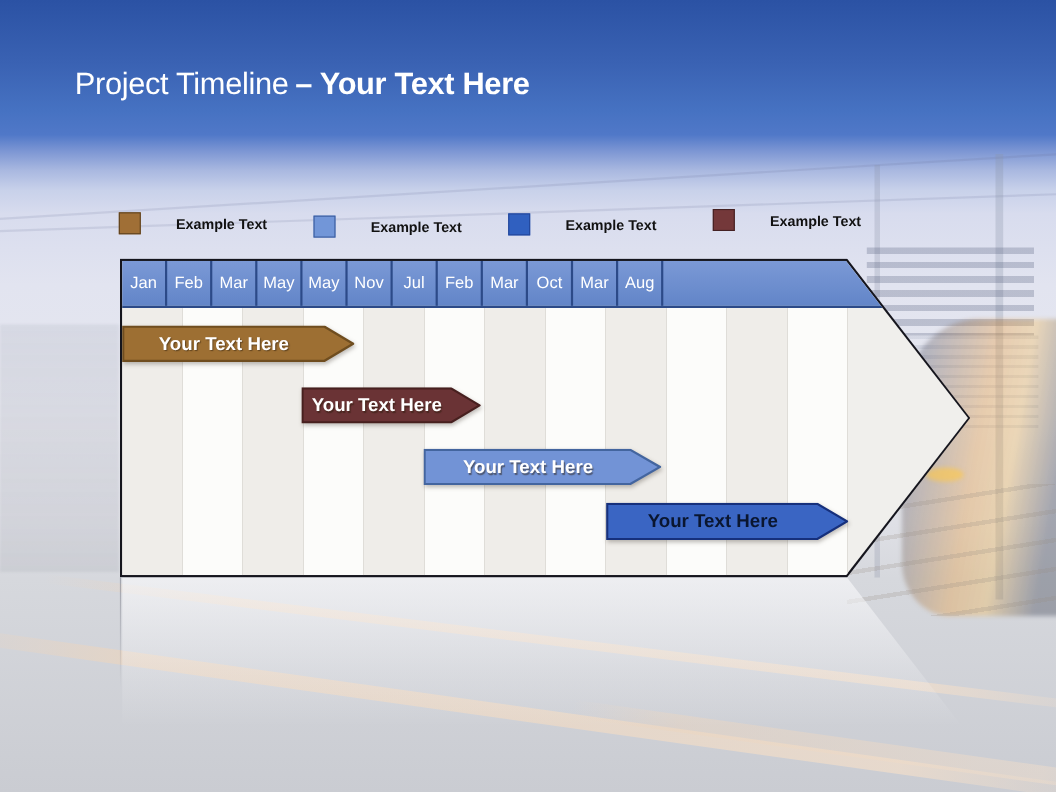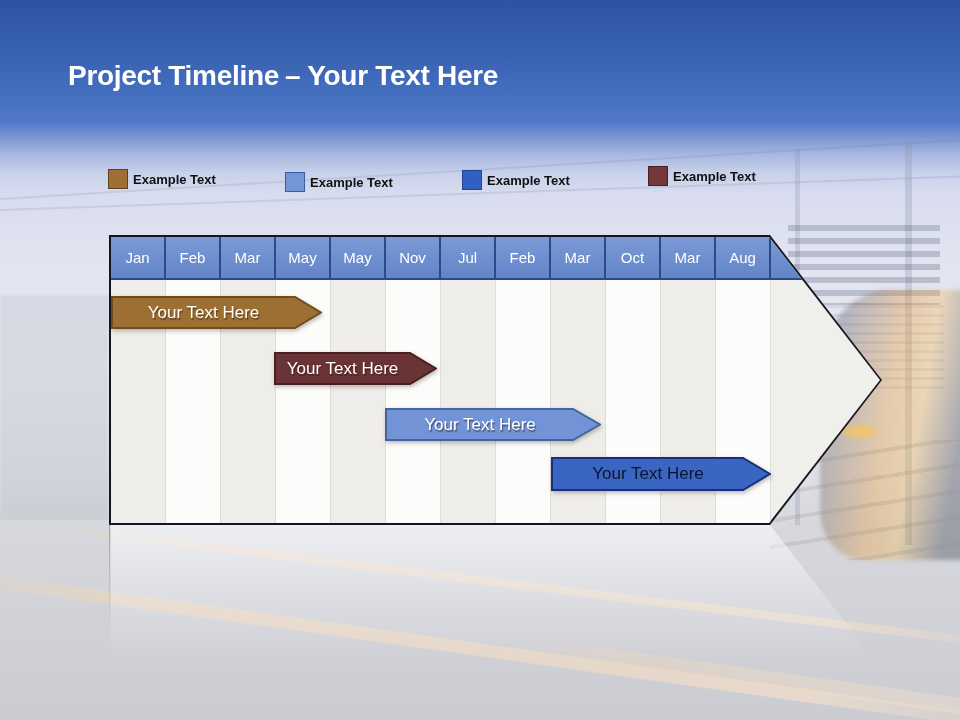--- a/index.html
+++ b/index.html
@@ -41,56 +41,56 @@
   .s2{left:-70px;top:566px;width:1120px;height:13px;transform:rotate(8deg);}
   .s3{left:520px;top:636px;width:540px;height:16px;transform:rotate(8deg);opacity:.65;}
   .reflection{position:absolute;left:111px;top:525px;width:771px;height:160px;z-index:1;
     background:linear-gradient(180deg,rgba(250,250,252,0.65),rgba(250,250,252,0.2) 55%,rgba(250,250,252,0) 85%);
     clip-path:polygon(0 0,659px 0,771px 145px,700px 160px,0 160px);}
   .refl-edge{position:absolute;left:109px;top:525px;width:1px;height:100px;z-index:1;
     background:linear-gradient(180deg,rgba(110,112,125,0.5),rgba(110,112,125,0));}
 
   
   .title{position:absolute;left:68px;top:60px;z-index:4;color:#fff;font-size:28px;letter-spacing:-0.3px;white-space:nowrap;}
-  .title-bold{font-weight:bold;}
+  .title-bold{font-weight:normal;}
   .title-rest{font-weight:bold;margin-left:6px;}
 
   
-  .legend-item{position:absolute;z-index:4;display:flex;align-items:center;gap:5px;}
+  .legend-item{position:absolute;z-index:4;display:flex;align-items:center;gap:32px;margin-top:24px;}
   .li0{left:108px;top:169px;} .li1{left:285px;top:172px;} .li2{left:462px;top:170px;} .li3{left:648px;top:166px;}
   .swatch{width:20px;height:20px;box-sizing:border-box;}
   .sw0{background:#a06f36;border:1px solid #5e421e;}
   .sw1{background:#7296d8;border:1px solid #3b5c9e;}
   .sw2{background:#3060c0;border:1px solid #23469a;}
   .sw3{background:#74383a;border:1px solid #442123;}
   .legend-label{font-size:13px;font-weight:bold;color:#111;}
 
   
   .tl{position:absolute;left:109px;top:235px;width:773px;height:290px;z-index:2;
     background:#15151d;
     clip-path:polygon(0 0,661px 0,773px 145px,661px 290px,0 290px);
     filter:drop-shadow(2px 3px 3px rgba(60,60,70,0.45));}
   .tl-in{position:absolute;left:2px;top:2px;width:769px;height:286px;background:#f0efec;
     clip-path:polygon(0 0,658px 0,769px 143px,658px 286px,0 286px);}
   .tl-header{position:absolute;left:0;top:0;width:100%;height:43px;box-sizing:border-box;
     background:linear-gradient(180deg,#7b99d6,#6285c8);
     border-bottom:2px solid #2c4a88;display:flex;}
-  .mcell{width:55px;height:100%;box-sizing:border-box;border-right:2px solid #2c4a88;
+  .mcell{width:41px;height:100%;box-sizing:border-box;border-right:2px solid #2c4a88;
     color:#fff;font-size:15px;display:flex;align-items:center;justify-content:center;}
   .tl-body{position:absolute;left:0;top:43px;width:100%;height:243px;}
   .tl-cols{position:absolute;left:0;top:0;width:660px;height:100%;
     background:
       repeating-linear-gradient(90deg,rgba(0,0,0,0) 0 54px,#dfddd8 54px 55px),
       repeating-linear-gradient(90deg,#efede9 0 55px,#fcfcfa 55px 110px);}
 
   
   .bar{position:absolute;z-index:3;}
   .bar svg{position:absolute;left:0;top:0;filter:drop-shadow(1px 2px 2px rgba(40,30,20,0.3));}
   .bar-label{position:absolute;left:0;right:26px;top:0;bottom:0;display:flex;
-    align-items:center;justify-content:center;font-size:17px;white-space:nowrap;}
+    align-items:center;justify-content:center;font-size:17px;white-space:nowrap;font-weight:bold;}
   .lab-light{color:#fff;text-shadow:1px 1.5px 1px rgba(40,25,10,0.5);}
   .lab-dark{color:#0a1630;}
   .bar0{left:111px;top:296px;width:211px;height:33px;}
   .bar1{left:274px;top:352px;width:163px;height:33px;}
   .bar2{left:385px;top:408px;width:216px;height:33px;}
   .bar3{left:551px;top:457px;width:220px;height:34px;}
   .p0{fill:#9d6f33;stroke:#6f4d1f;stroke-width:2;}
   .p1{fill:#6a3335;stroke:#47201f;stroke-width:2;}
   .p2{fill:#7293d6;stroke:#43659f;stroke-width:2;}
   .p3{fill:#3a65c3;stroke:#16307c;stroke-width:2;}

